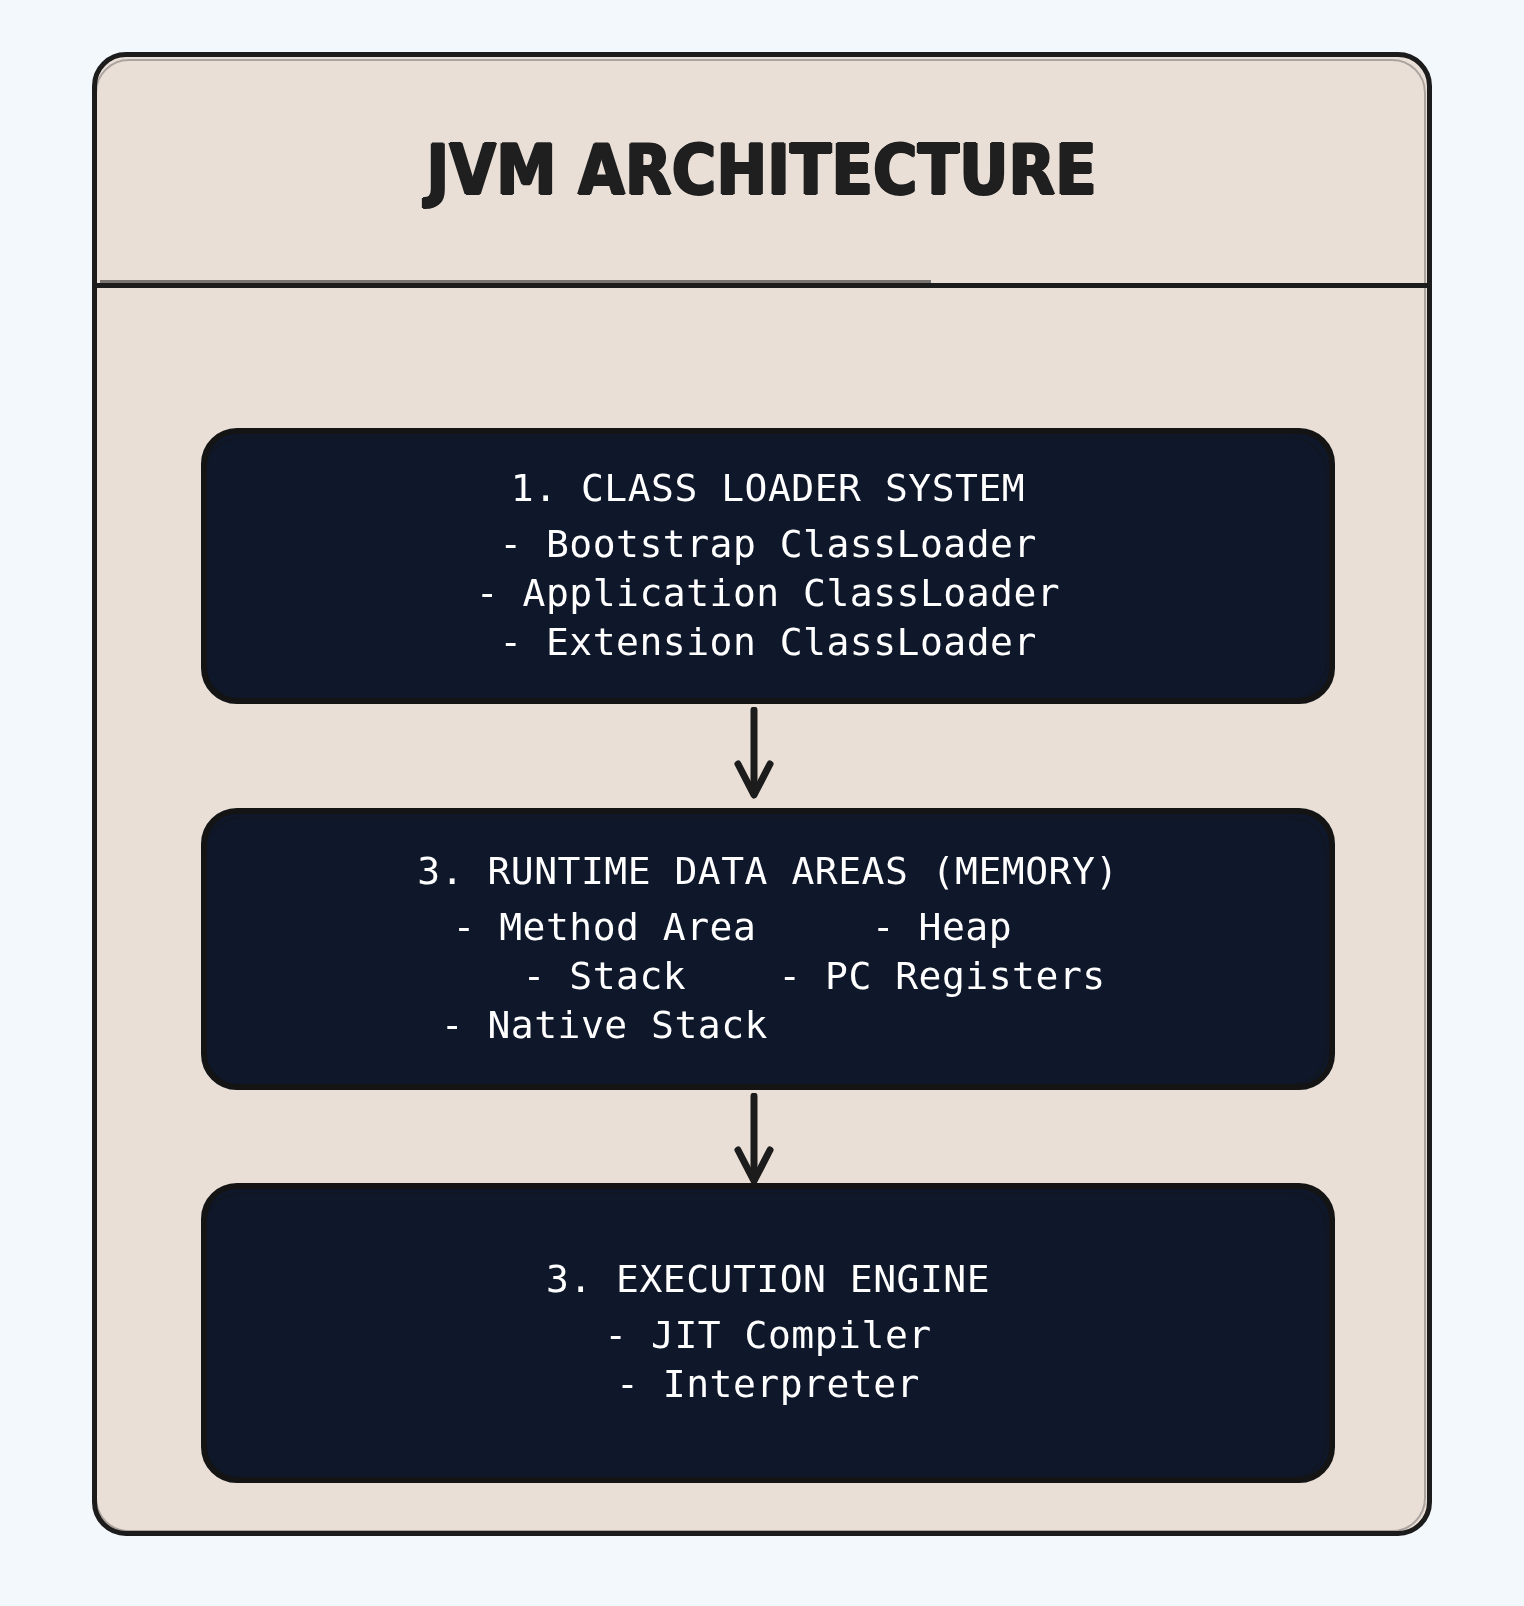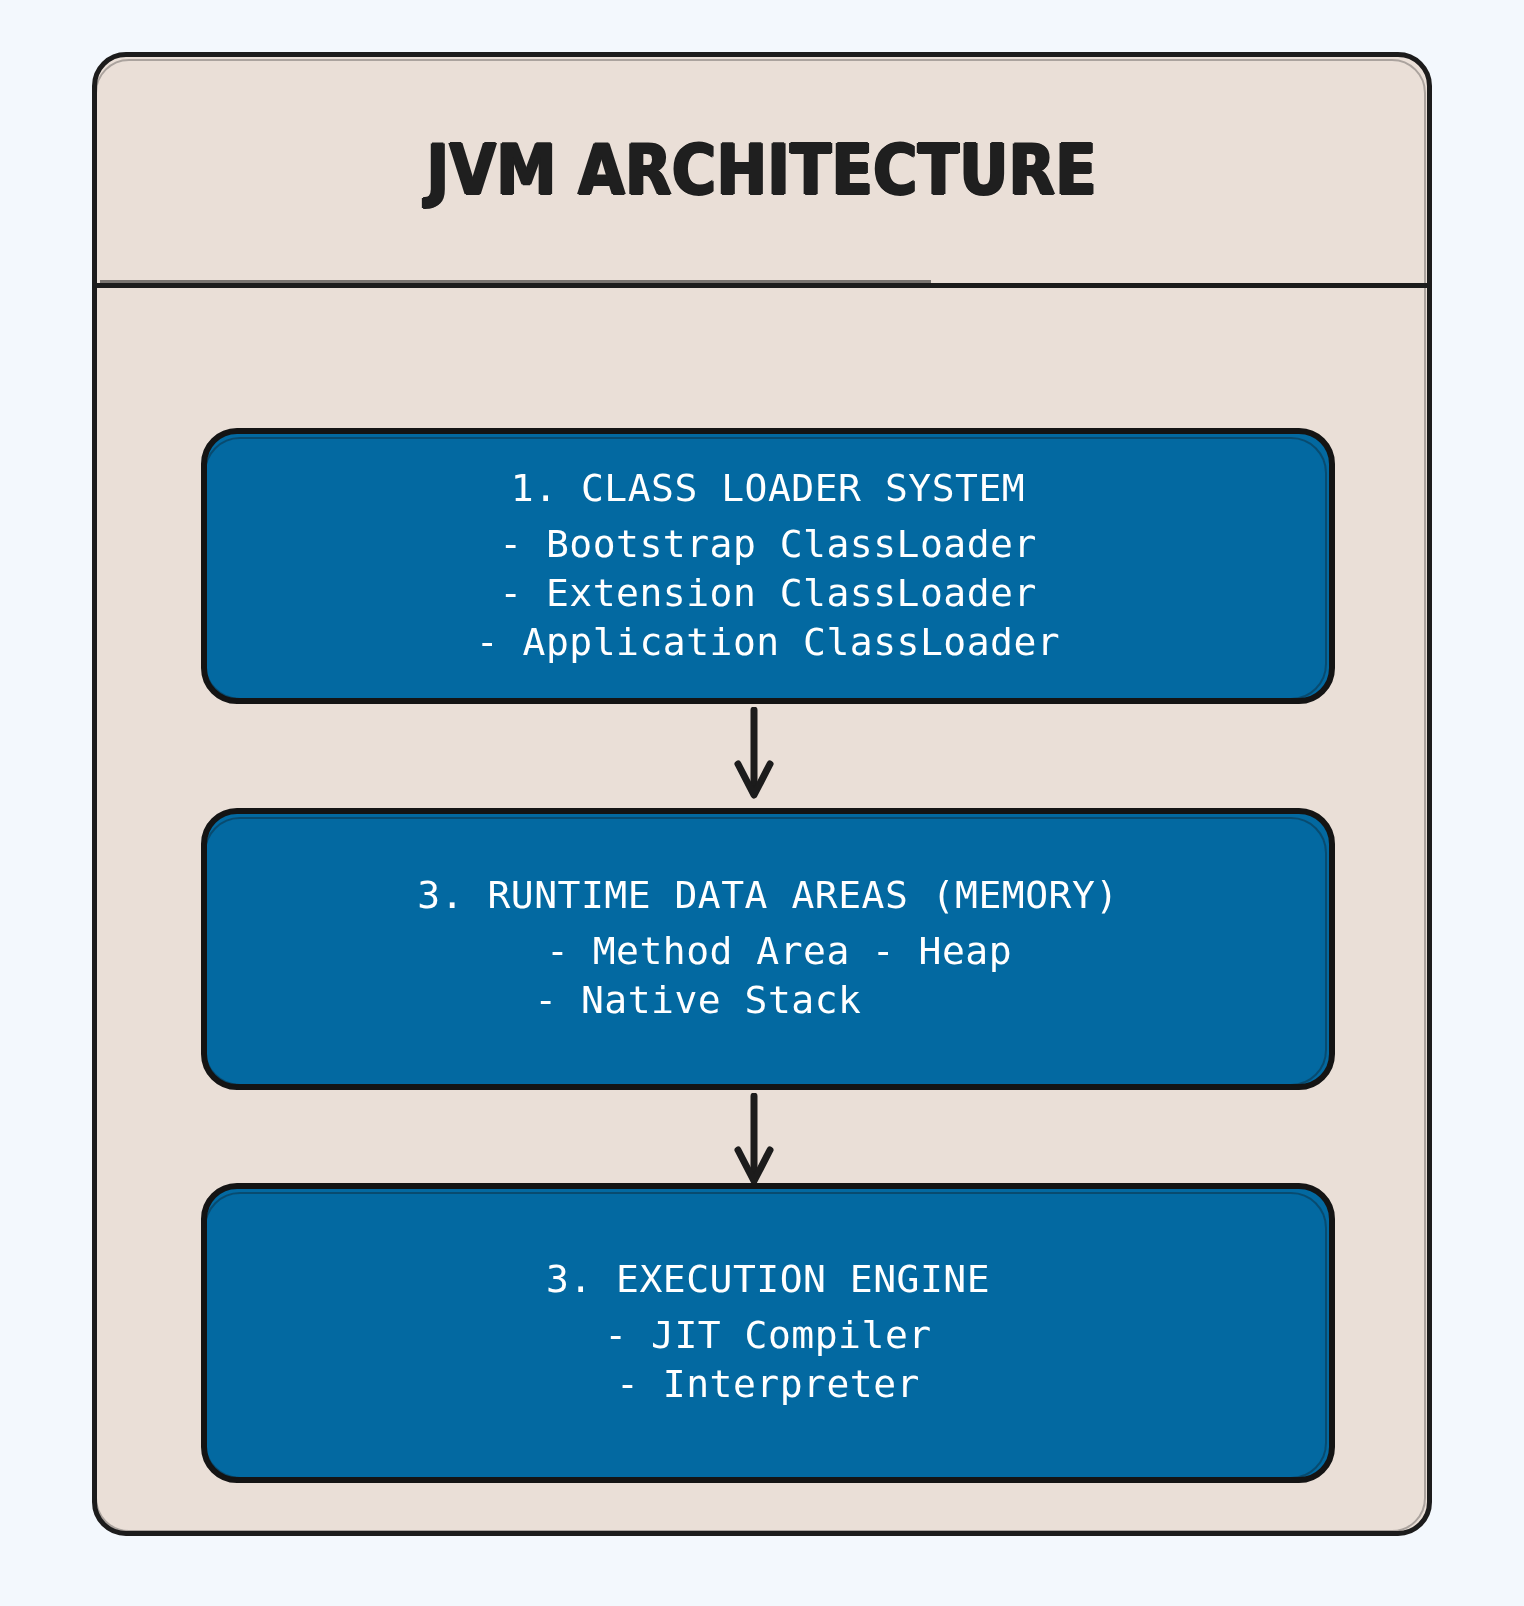--- a/index.html
+++ b/index.html
@@ -99,21 +99,21 @@
     top: 231px;
     width: 100%;
     height: 1248px;
   }
 
   
   .stage-box {
     position: absolute;
     left: 104px;
     width: 1134px;
-    background: #0369a1;
+    background: #0f172a;
     border: 6px solid #141414;
     border-radius: 36px;
     box-sizing: border-box;
     color: #ffffff;
   }
   
   .stage-box::before {
     content: "";
     position: absolute;
     left: -3px;
@@ -194,42 +194,46 @@
     </div>
     <div class="header-divider"></div>
 
     <div class="card-body">
 
       <div class="stage-box" id="stage-box-1">
         <div class="stage-inner">
           <div class="stage-heading">1. CLASS LOADER SYSTEM</div>
           <div class="stage-list">
             <div class="list-row">- Bootstrap ClassLoader</div>
+            <div class="list-row">- Application ClassLoader</div>
             <div class="list-row">- Extension ClassLoader</div>
-            <div class="list-row">- Application ClassLoader</div>
           </div>
         </div>
       </div>
 
       <div class="flow-arrow" id="flow-arrow-1">
         <svg width="70" height="94" viewBox="0 0 70 94" aria-hidden="true">
           <path d="M35 3 L35 84" stroke="#1c1c1c" stroke-width="7" stroke-linecap="round" fill="none"></path>
           <path d="M19 57 L35 88 L51 57" stroke="#1c1c1c" stroke-width="7" stroke-linecap="round" stroke-linejoin="round" fill="none"></path>
         </svg>
       </div>
 
       <div class="stage-box" id="stage-box-2">
         <div class="stage-inner">
           <div class="stage-heading">3. RUNTIME DATA AREAS (MEMORY)</div>
           <div class="stage-list two-col">
             <div class="list-row">
               <span class="col-a">- Method Area</span>
               <span class="col-b">- Heap</span>
             </div>
             <div class="list-row">
+              <span class="col-a">- Stack</span>
+              <span class="col-b">- PC Registers</span>
+            </div>
+            <div class="list-row">
               <span class="col-a">- Native Stack</span>
               <span class="col-b"></span>
             </div>
           </div>
         </div>
       </div>
 
       <div class="flow-arrow" id="flow-arrow-2">
         <svg width="70" height="94" viewBox="0 0 70 94" aria-hidden="true">
           <path d="M35 3 L35 84" stroke="#1c1c1c" stroke-width="7" stroke-linecap="round" fill="none"></path>

